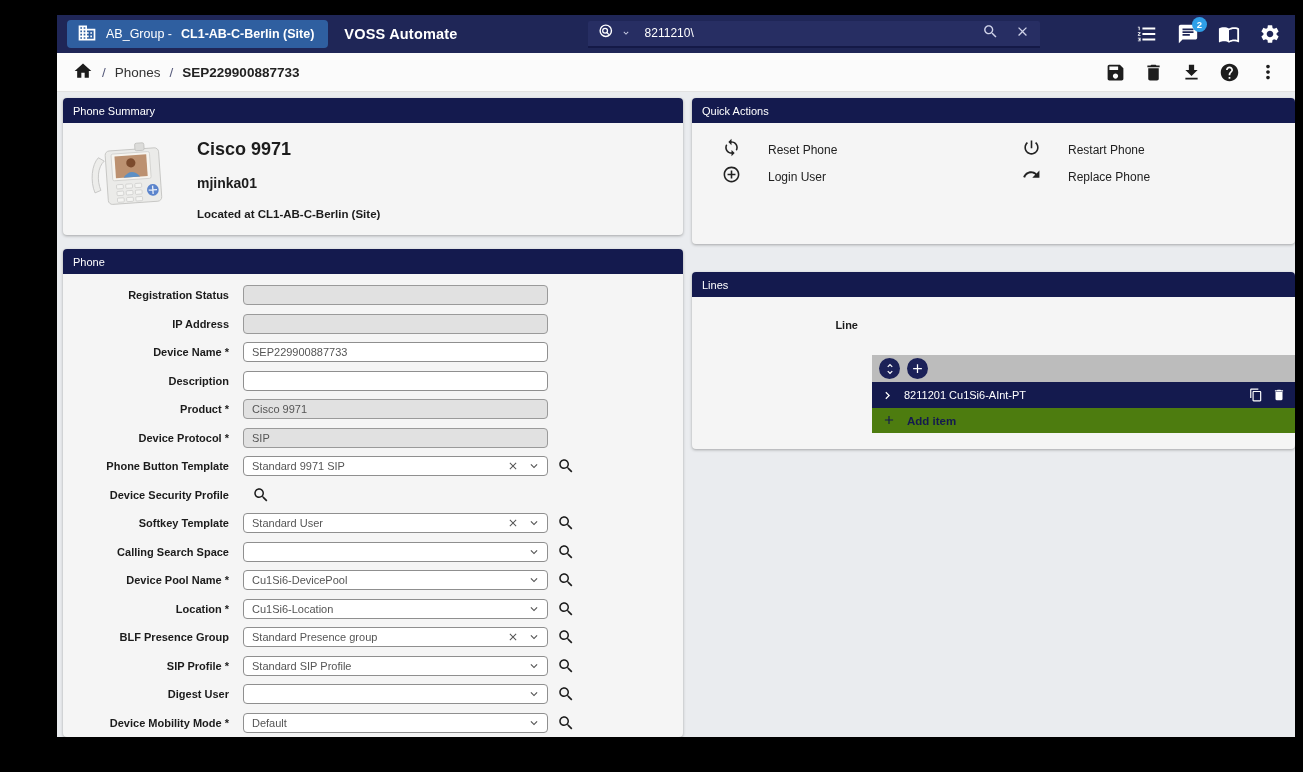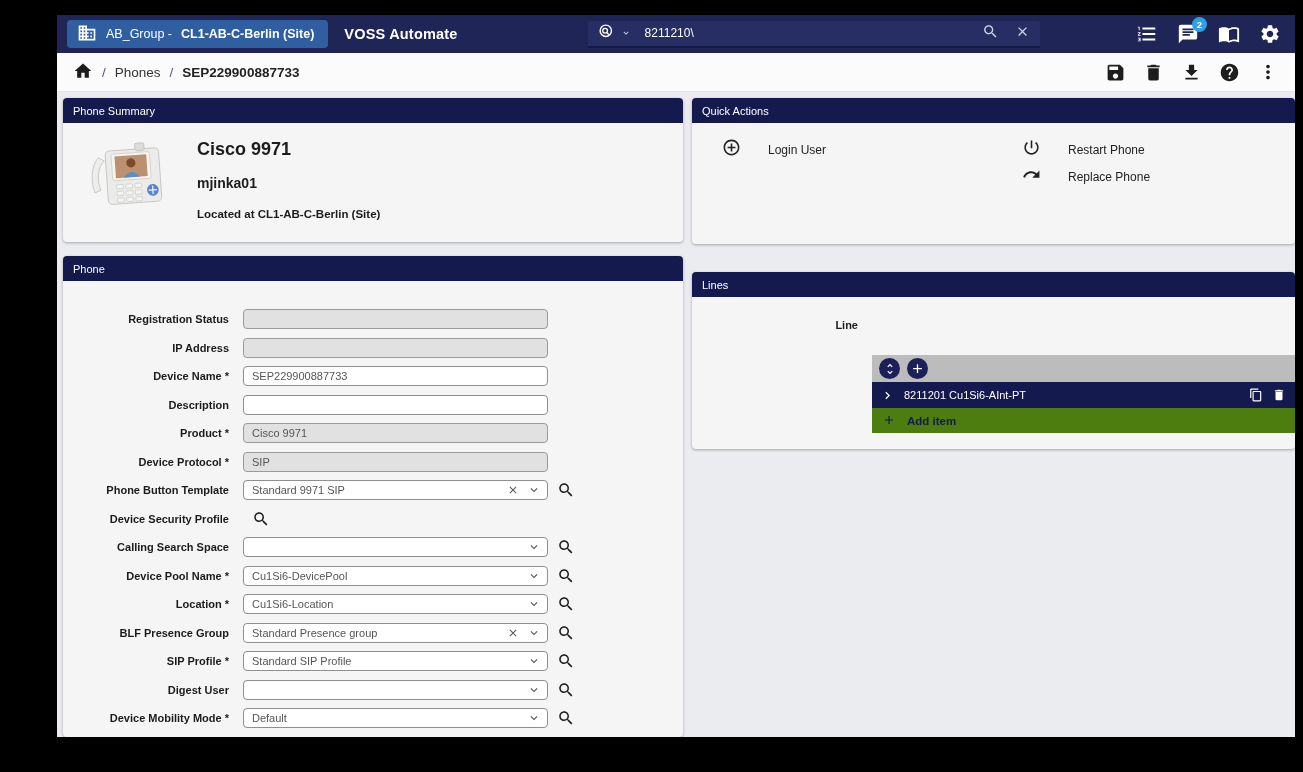--- a/index.html
+++ b/index.html
@@ -52,21 +52,21 @@
   
   .panel-qa { height:146px; margin-bottom:28px; }
   .qa-body { display:flex; padding:13px 0 0 30px; }
   .qa-col { display:flex; flex-direction:column; }
   .qa-col.first { width:300px; }
   .qa-item { display:flex; align-items:center; gap:27px; height:27px; cursor:pointer; }
   .qa-item .lbl { font-size:12px; color:#222; }
 
   
   .panel-phone { flex:1; }
-  .phone-body { padding-top:24px; }
+  .phone-body { padding-top:7px; }
   .form-row { display:flex; align-items:center; height:28.5px; }
   .form-label { width:166px; text-align:right; font-size:11px; font-weight:bold;
     color:#1b1b1b; margin-right:14px; flex-shrink:0; }
   .control { width:305px; height:20px; border:1px solid #8f8f8f; border-radius:4px;
     background:#fff; display:flex; align-items:center; padding:0 6px 0 8px;
     font-size:11px; color:#555; }
   .control.disabled { background:#e1e1e1; border-color:#9a9a9a; }
   .control .val { flex:1; white-space:nowrap; overflow:hidden; }
   .control .xbtn { cursor:pointer; display:flex; margin-right:8px; }
   .control .ddbtn { cursor:pointer; display:flex; }
@@ -290,20 +290,41 @@
             </div>
             <div class="form-row">
               <div class="form-label">Device Security Profile</div>
               <div class="row-search">
                 <svg width="18" height="18" viewBox="0 0 24 24" fill="#1d1d1d">
                   <path d="M15.5 14h-.79l-.28-.27C15.41 12.59 16 11.11 16 9.5 16 5.91 13.09 3 9.5 3S3 5.91 3 9.5 5.91 16 9.5 16c1.61 0 3.09-.59 4.23-1.57l.27.28v.79l5 5L20.49 19l-5-5zm-6 0C7.01 14 5 11.99 5 9.5S7.01 5 9.5 5 14 7.01 14 9.5 11.99 14 9.5 14z"></path>
                 </svg>
               </div>
             </div>
             <div class="form-row">
+              <div class="form-label">Softkey Template</div>
+              <div class="control">
+                <span class="val">Standard User</span>
+                <span class="xbtn">
+                  <svg width="12" height="12" viewBox="0 0 24 24" fill="#555">
+                    <path d="M19 6.41L17.59 5 12 10.59 6.41 5 5 6.41 10.59 12 5 17.59 6.41 19 12 13.41 17.59 19 19 17.59 13.41 12z"></path>
+                  </svg>
+                </span>
+                <span class="ddbtn">
+                  <svg width="14" height="14" viewBox="0 0 24 24" fill="#555">
+                    <path d="M7.41 8.59L12 13.17l4.59-4.58L18 10l-6 6-6-6 1.41-1.41z"></path>
+                  </svg>
+                </span>
+              </div>
+              <div class="row-search">
+                <svg width="18" height="18" viewBox="0 0 24 24" fill="#1d1d1d">
+                  <path d="M15.5 14h-.79l-.28-.27C15.41 12.59 16 11.11 16 9.5 16 5.91 13.09 3 9.5 3S3 5.91 3 9.5 5.91 16 9.5 16c1.61 0 3.09-.59 4.23-1.57l.27.28v.79l5 5L20.49 19l-5-5zm-6 0C7.01 14 5 11.99 5 9.5S7.01 5 9.5 5 14 7.01 14 9.5 11.99 14 9.5 14z"></path>
+                </svg>
+              </div>
+            </div>
+            <div class="form-row">
               <div class="form-label">Calling Search Space</div>
               <div class="control">
                 <span class="val"></span>
                 <span class="ddbtn">
                   <svg width="14" height="14" viewBox="0 0 24 24" fill="#555">
                     <path d="M7.41 8.59L12 13.17l4.59-4.58L18 10l-6 6-6-6 1.41-1.41z"></path>
                   </svg>
                 </span>
               </div>
               <div class="row-search">
@@ -416,20 +437,26 @@
           </div>
       </div>
 
     </div>
     <div class="col-right">
 
       <div class="panel panel-qa">
         <div class="panel-header">Quick Actions</div>
         <div class="qa-body" id="qa-body">
             <div class="qa-col first">
+              <div class="qa-item">
+                <span><svg width="19" height="19" viewBox="0 0 24 24" fill="#222">
+                    <path d="M12 4V1L8 5l4 4V6c3.31 0 6 2.69 6 6 0 1.01-.25 1.97-.7 2.8l1.46 1.46C19.54 15.03 20 13.57 20 12c0-4.42-3.58-8-8-8zm0 14c-3.31 0-6-2.69-6-6 0-1.01.25-1.97.7-2.8L5.24 7.74C4.46 8.97 4 10.43 4 12c0 4.42 3.58 8 8 8v3l4-4-4-4v3z"></path>
+                  </svg></span>
+                <span class="lbl">Reset Phone</span>
+              </div>
               <div class="qa-item">
                 <span><svg width="19" height="19" viewBox="0 0 24 24" fill="#222">
                     <path d="M13 7h-2v4H7v2h4v4h2v-4h4v-2h-4V7zm-1-5C6.48 2 2 6.48 2 12s4.48 10 10 10 10-4.48 10-10S17.52 2 12 2zm0 18c-4.41 0-8-3.59-8-8s3.59-8 8-8 8 3.59 8 8-3.59 8-8 8z"></path>
                   </svg></span>
                 <span class="lbl">Login User</span>
               </div>
             </div>
             <div class="qa-col">
               <div class="qa-item">
                 <span><svg width="19" height="19" viewBox="0 0 24 24" fill="#222">

